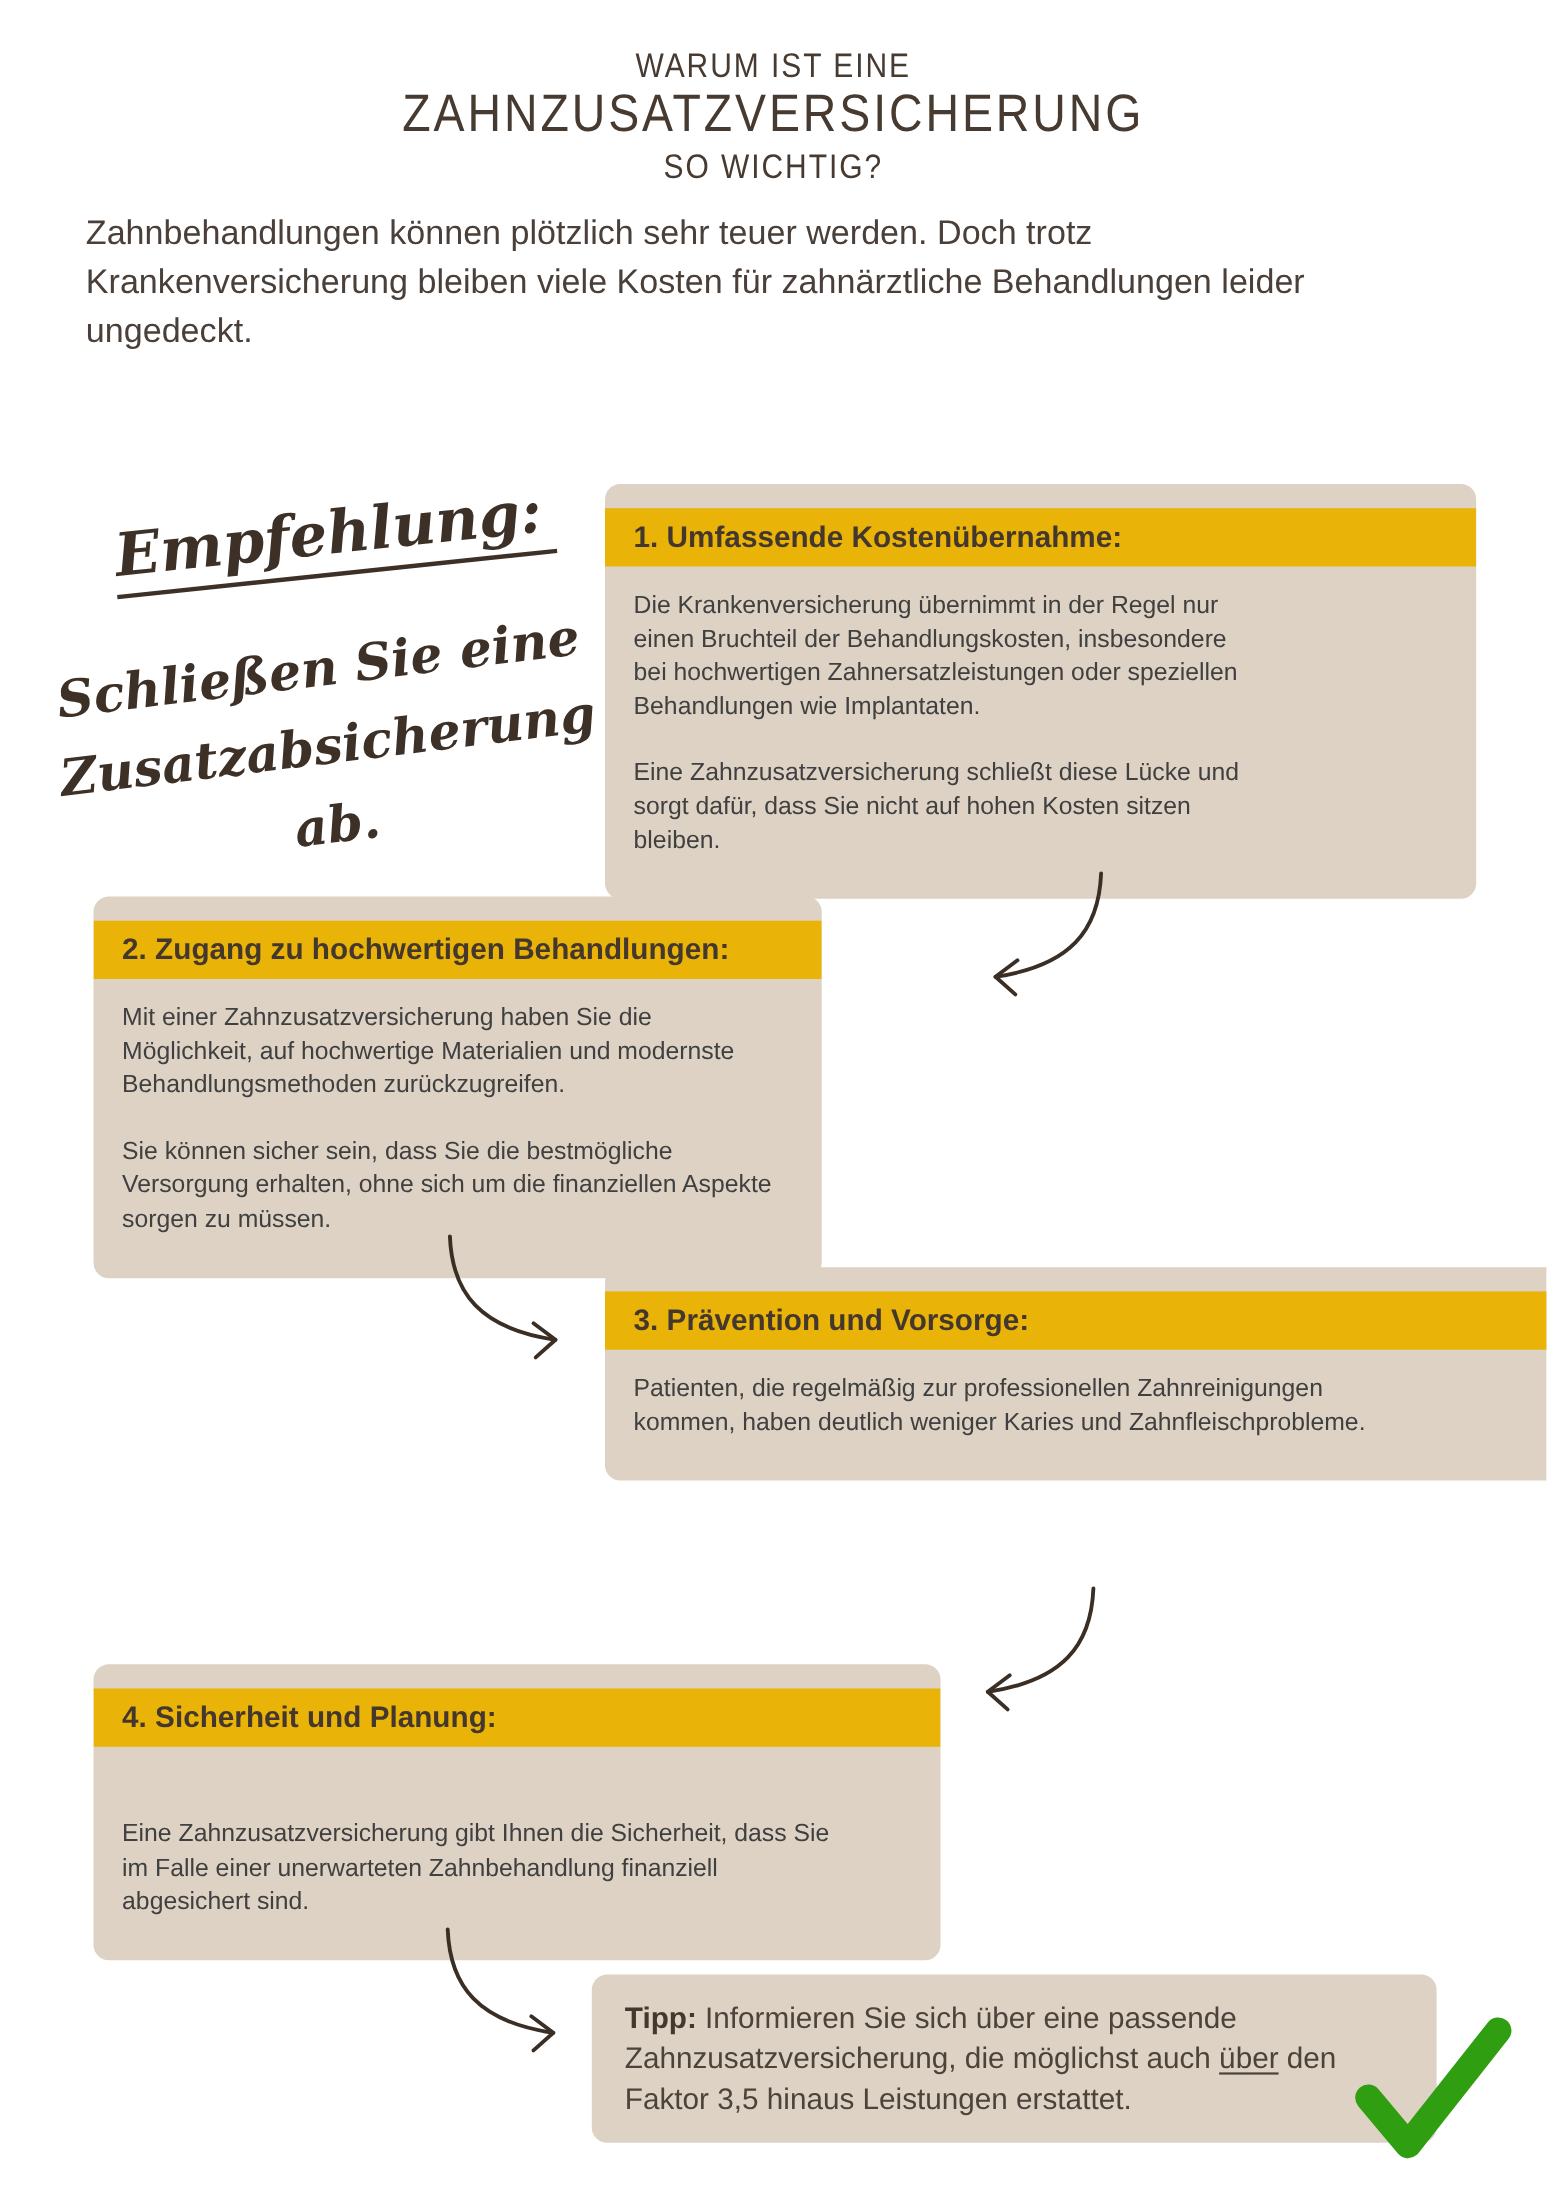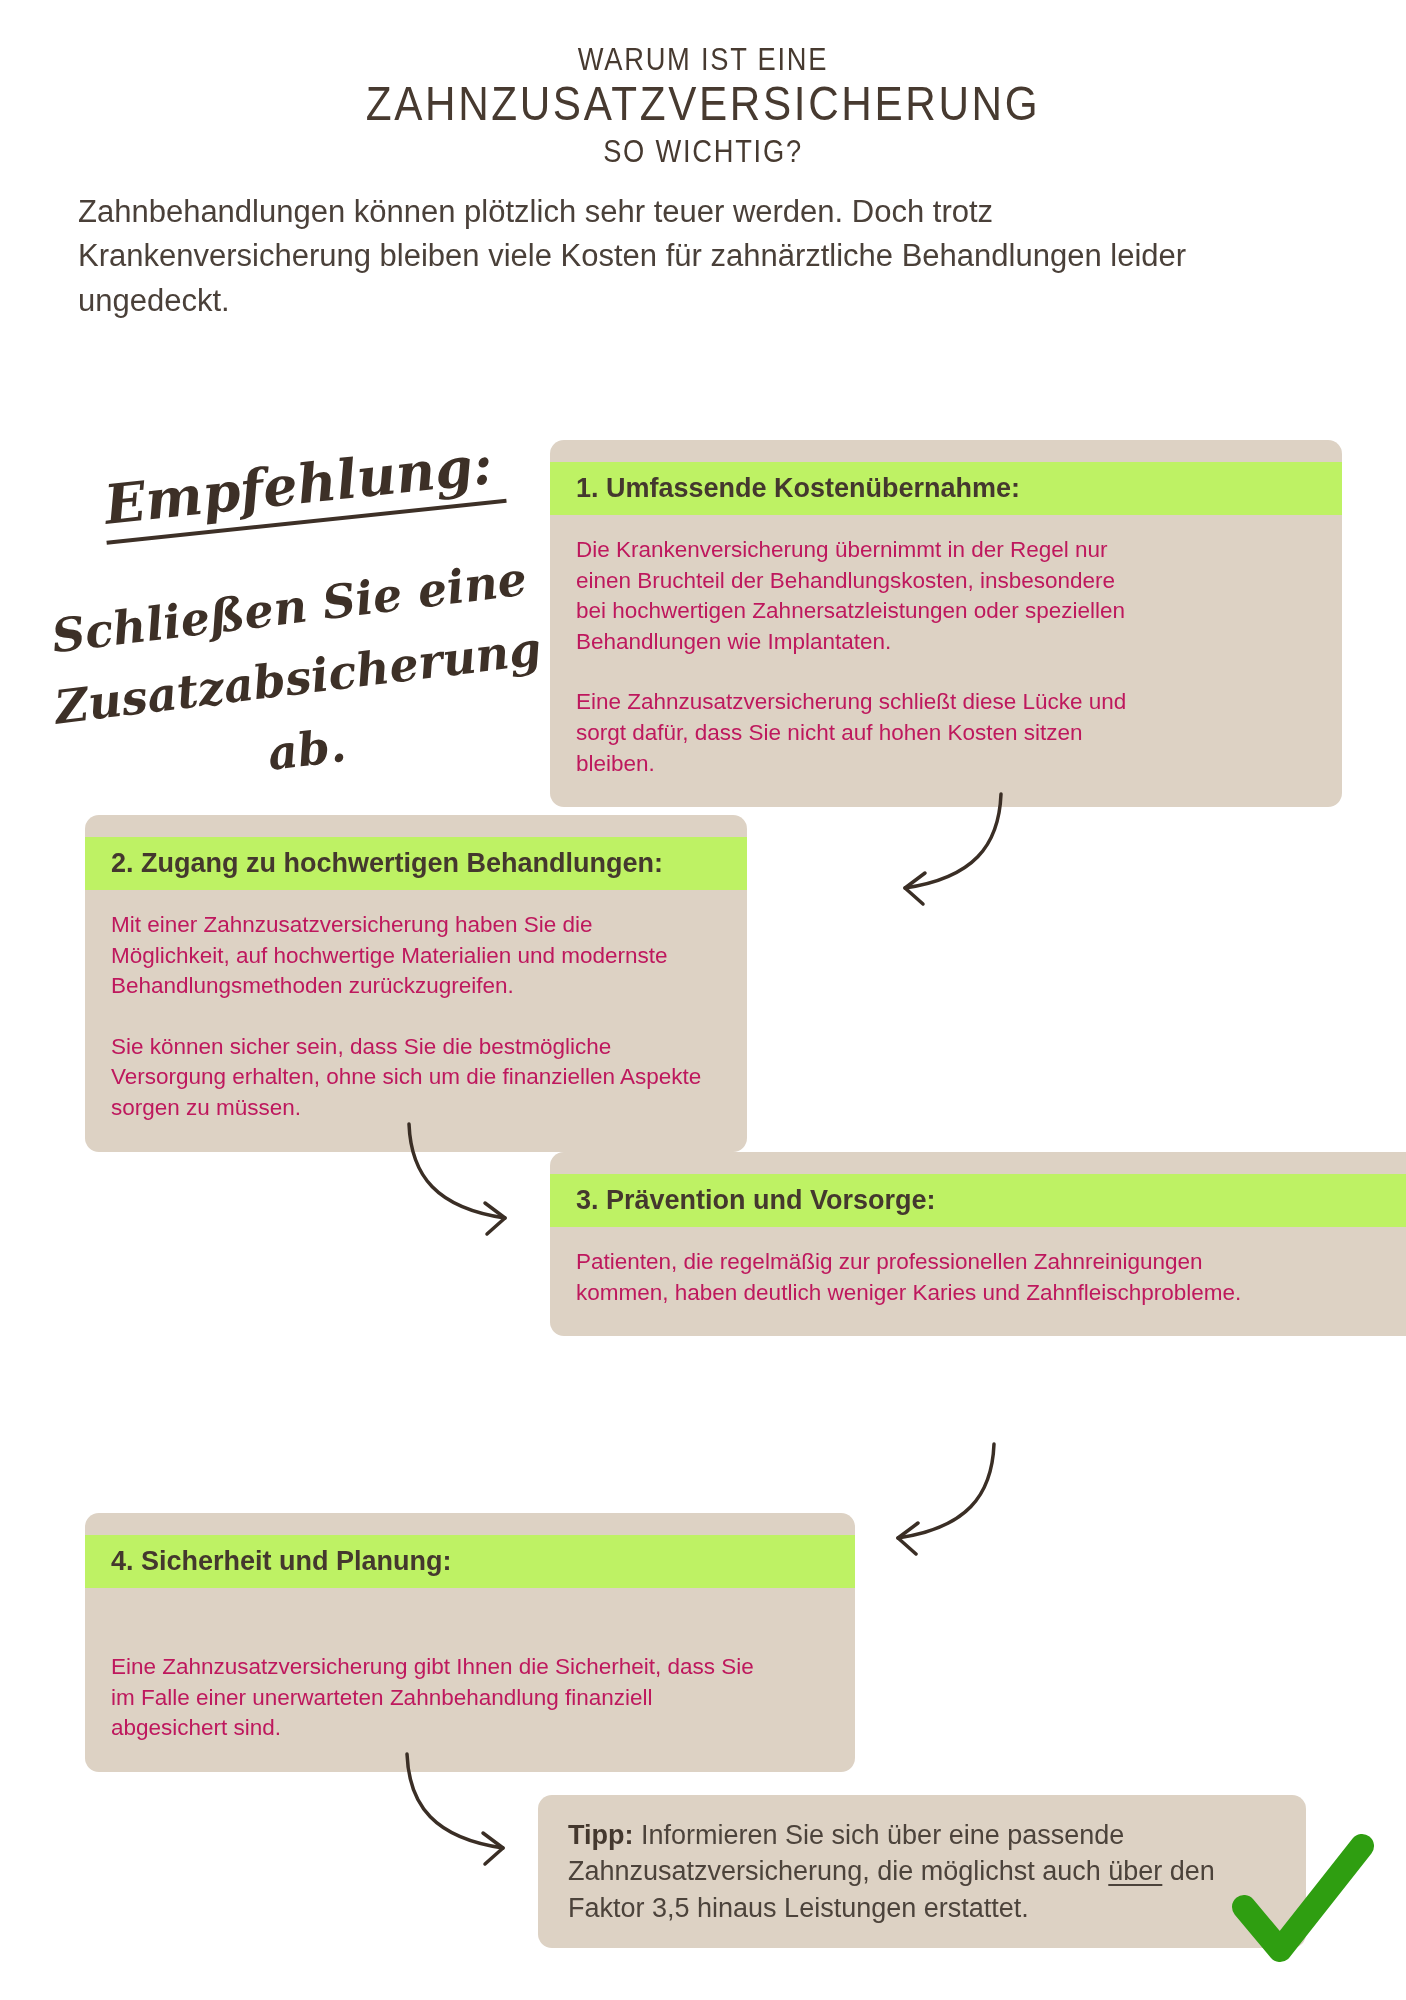--- a/index.html
+++ b/index.html
@@ -17,22 +17,22 @@
   .intro{position:absolute;left:78px;top:190px;width:1150px;font-size:31px;
     line-height:1.43;color:#4a4039;}
   
   .script{font-family:"DejaVu Serif", serif;font-style:italic;font-weight:bold;color:#3d3027;}
   .script-label{position:absolute;left:102px;top:452px;font-size:54px;
     transform:rotate(-6deg);border-bottom:4px solid #3d3027;padding:0 10px 4px 2px;}
   .script-lines{position:absolute;left:48px;top:572px;width:500px;text-align:center;
     font-size:46px;line-height:1.55;transform:rotate(-7deg);}
   
   .card{position:absolute;background:#ddd2c4;border-radius:14px;padding-top:22px;overflow:hidden;}
-  .card-header{background:#bef264;padding:11px 26px;font-size:27px;font-weight:bold;color:#44382e;}
-  .card-body{padding:20px 26px 28px 26px;font-size:22.5px;line-height:1.36;color:#be185d;}
+  .card-header{background:#eab308;padding:11px 26px;font-size:27px;font-weight:bold;color:#44382e;}
+  .card-body{padding:20px 26px 38px 26px;font-size:22.5px;line-height:1.36;color:#404040;}
   .card-body p{margin:0;}
   .card-body p + p{margin-top:30px;}
   .card-1{left:550px;top:440px;width:792px;}
   .card-1 .card-body p{max-width:560px;}
   .card-2{left:85px;top:815px;width:662px;}
   .card-2 .card-body p{max-width:600px;}
   .card-3{left:550px;top:1152px;width:952px;}
   .card-3 .card-body p{max-width:712px;}
   .card-4{left:85px;top:1513px;width:770px;}
   .card-4 .card-body p{max-width:662px;margin-top:44px;}

